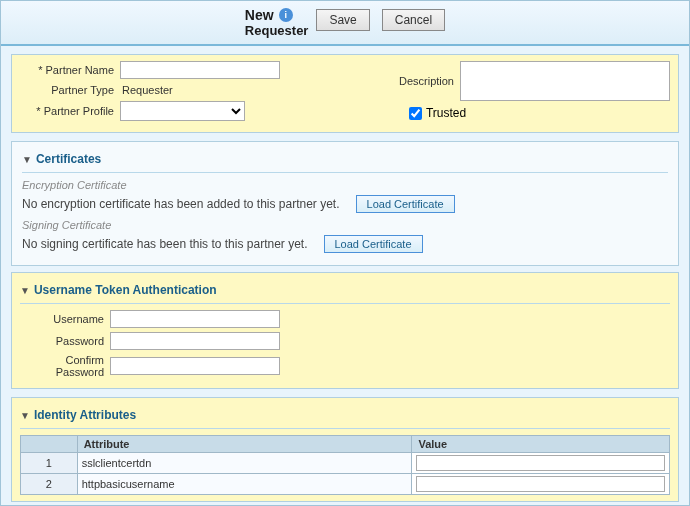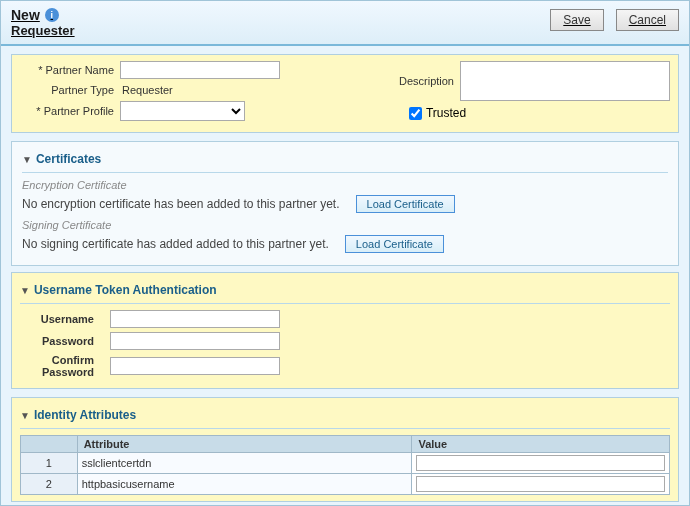--- a/index.html
+++ b/index.html
@@ -14,23 +14,22 @@
       flex-direction: column;
     }
 
     
     .header {
       background: linear-gradient(to bottom, #f0f8ff, #ddeef8);
       border-bottom: 2px solid #7ab8d9;
       padding: 6px 10px;
       display: flex;
       align-items: flex-start;
-      justify-content: space-between;
+      justify-content: center;
       min-height: 42px;
-      text-decoration: underline;
     }
     .header-left {
       display: flex;
       flex-direction: column;
     }
     .header-title-row {
       display: flex;
       align-items: center;
       gap: 5px;
     }
@@ -190,24 +189,23 @@
 
     
     .auth-form-row {
       display: flex;
       align-items: center;
       margin-bottom: 4px;
     }
     .auth-label {
       width: 90px;
       text-align: right;
-      padding-right: 16px;
-      font-size: 11px;
-      color: #333;
-      font-weight: bold;
+      padding-right: 6px;
+      font-size: 11px;
+      color: #333;
     }
     .auth-input {
       width: 170px;
       height: 18px;
       border: 1px solid #aaa;
       background: white;
       font-size: 11px;
       padding: 1px 3px;
     }
 
@@ -329,21 +327,21 @@
         <div class="cert-subsection-title">Encryption Certificate</div>
         <div class="cert-row">
           <span>No encryption certificate has been added to this partner yet.</span>
           <button class="btn-load">Load Certificate</button>
         </div>
       </div>
 
       <div>
         <div class="cert-subsection-title">Signing Certificate</div>
         <div class="cert-row">
-          <span>No signing certificate has added added to this partner yet.</span>
+          <span>No signing certificate has been this to this partner yet.</span>
           <button class="btn-load">Load Certificate</button>
         </div>
       </div>
     </div>
 
     <div class="section-wrapper">
       <div class="section-header">
         <span class="section-toggle">▼</span>
         <span>Username Token Authentication</span>
       </div>

